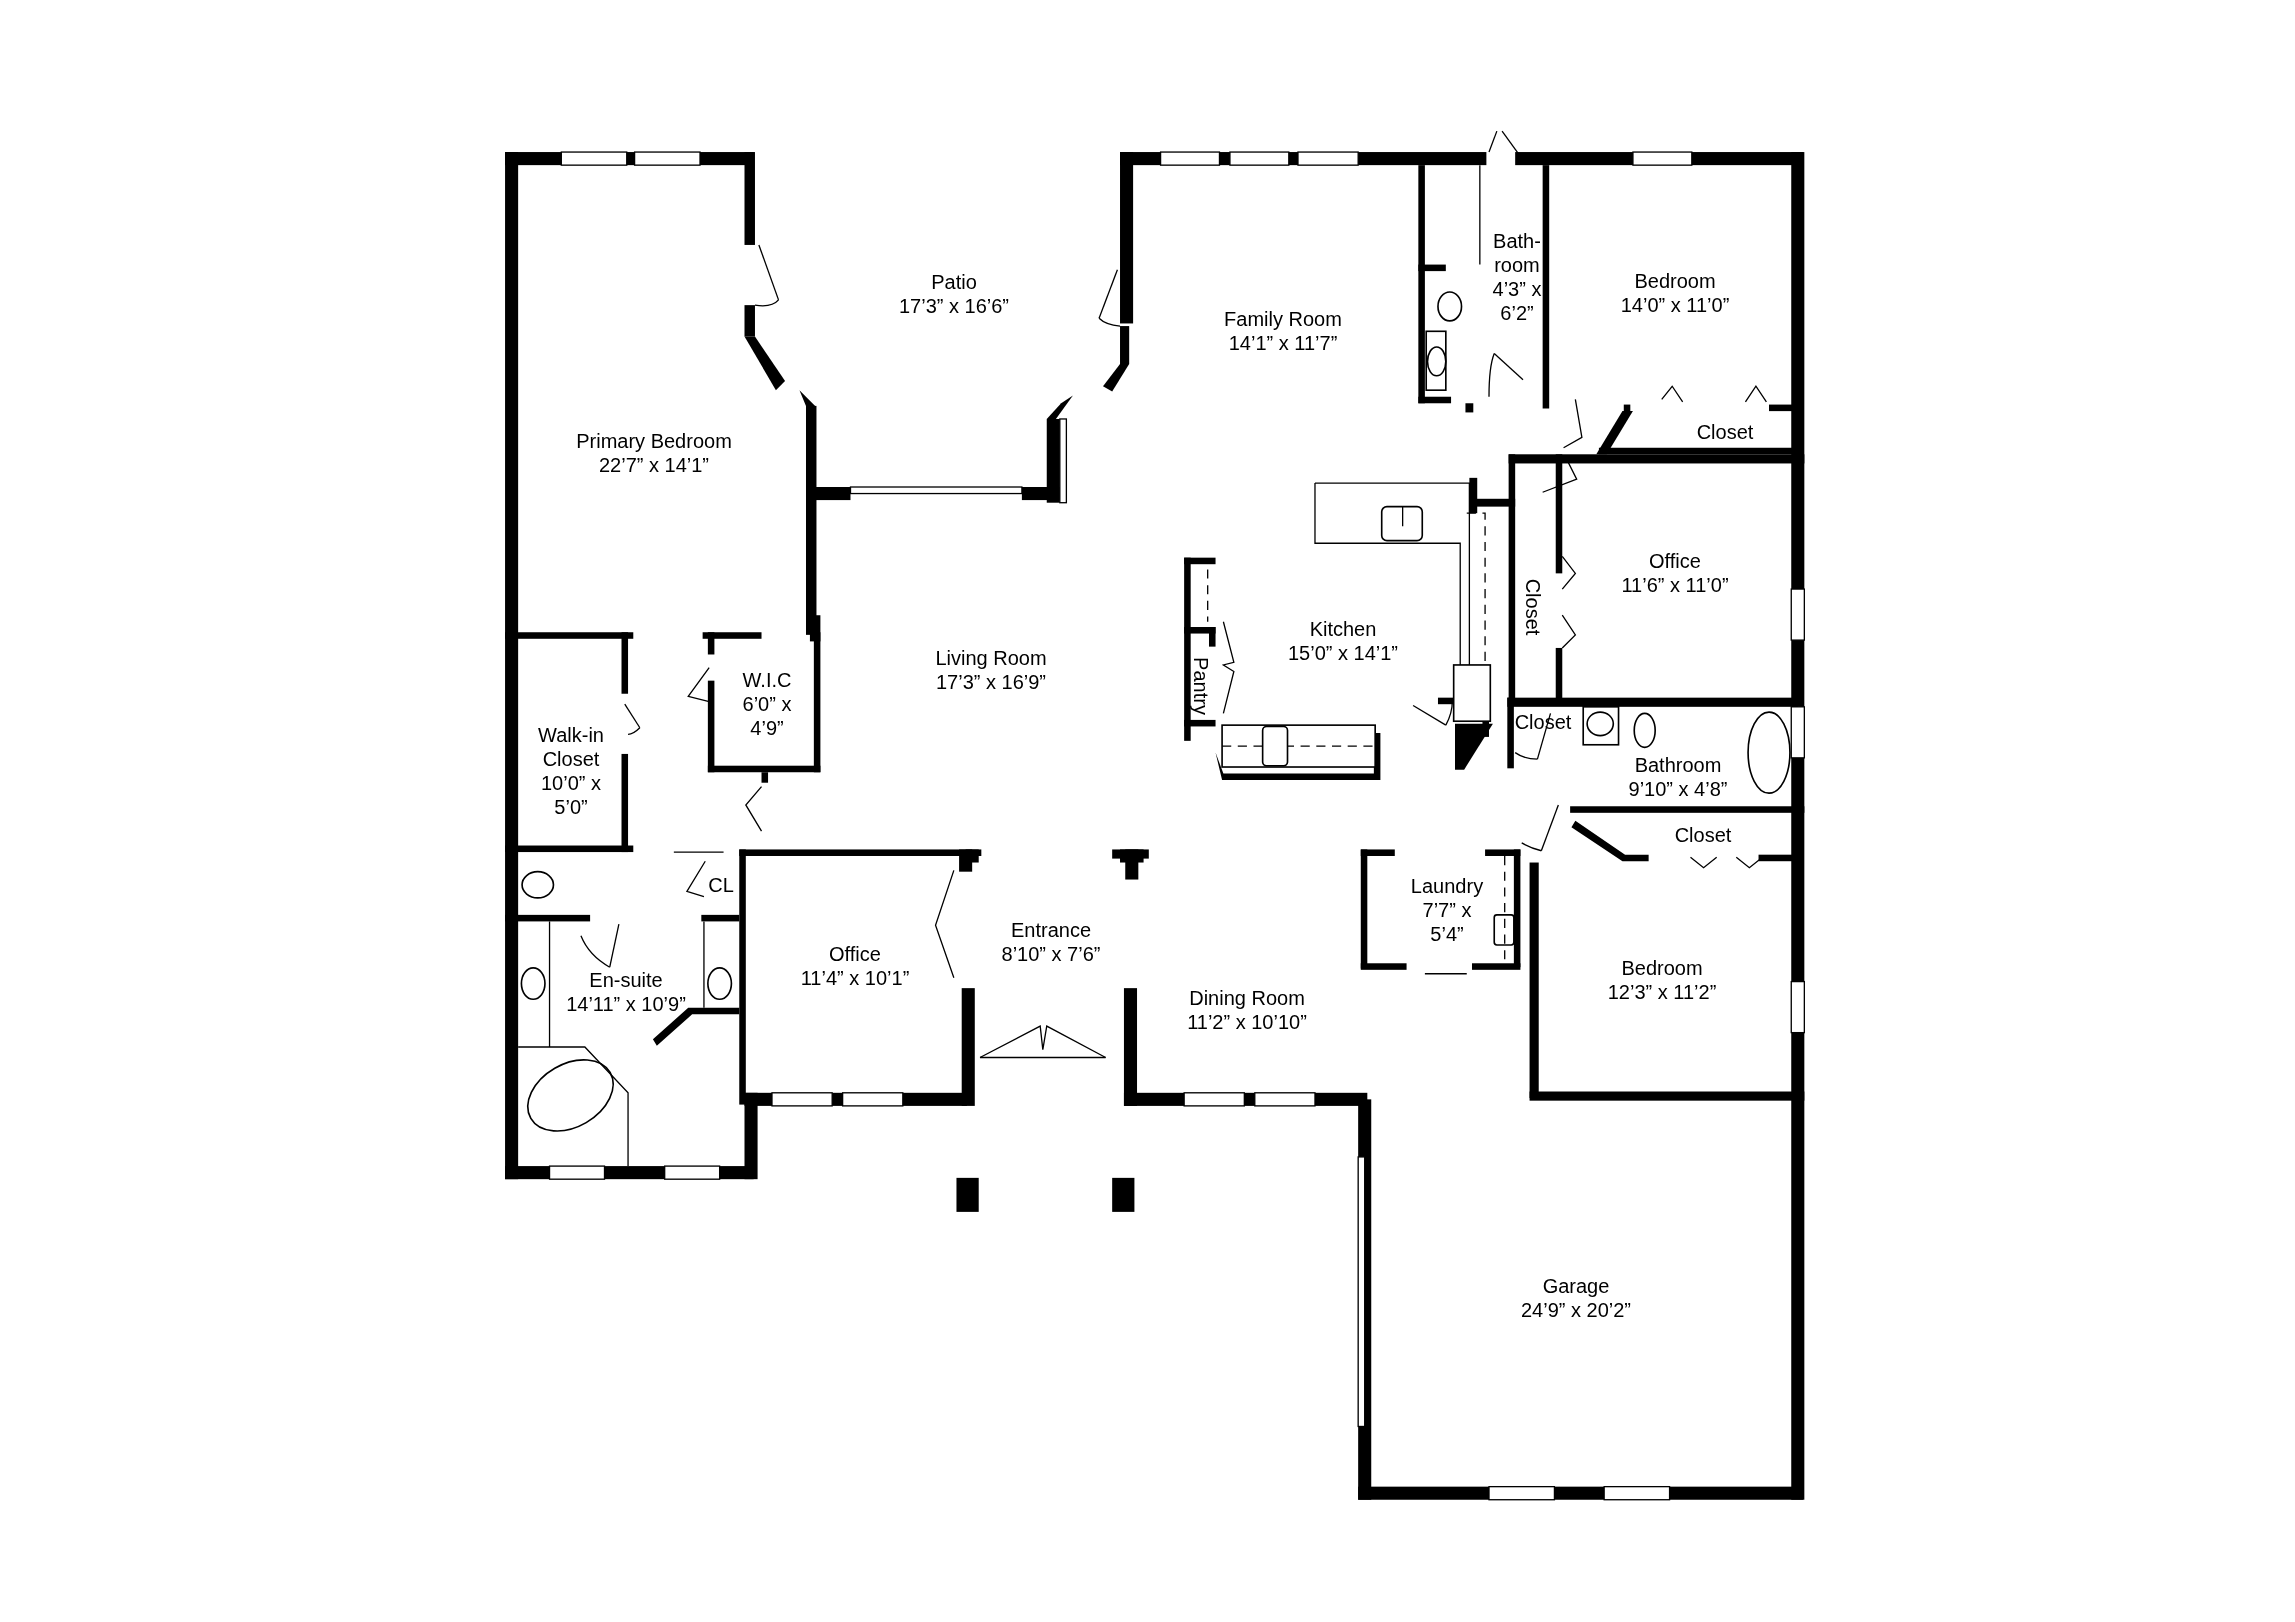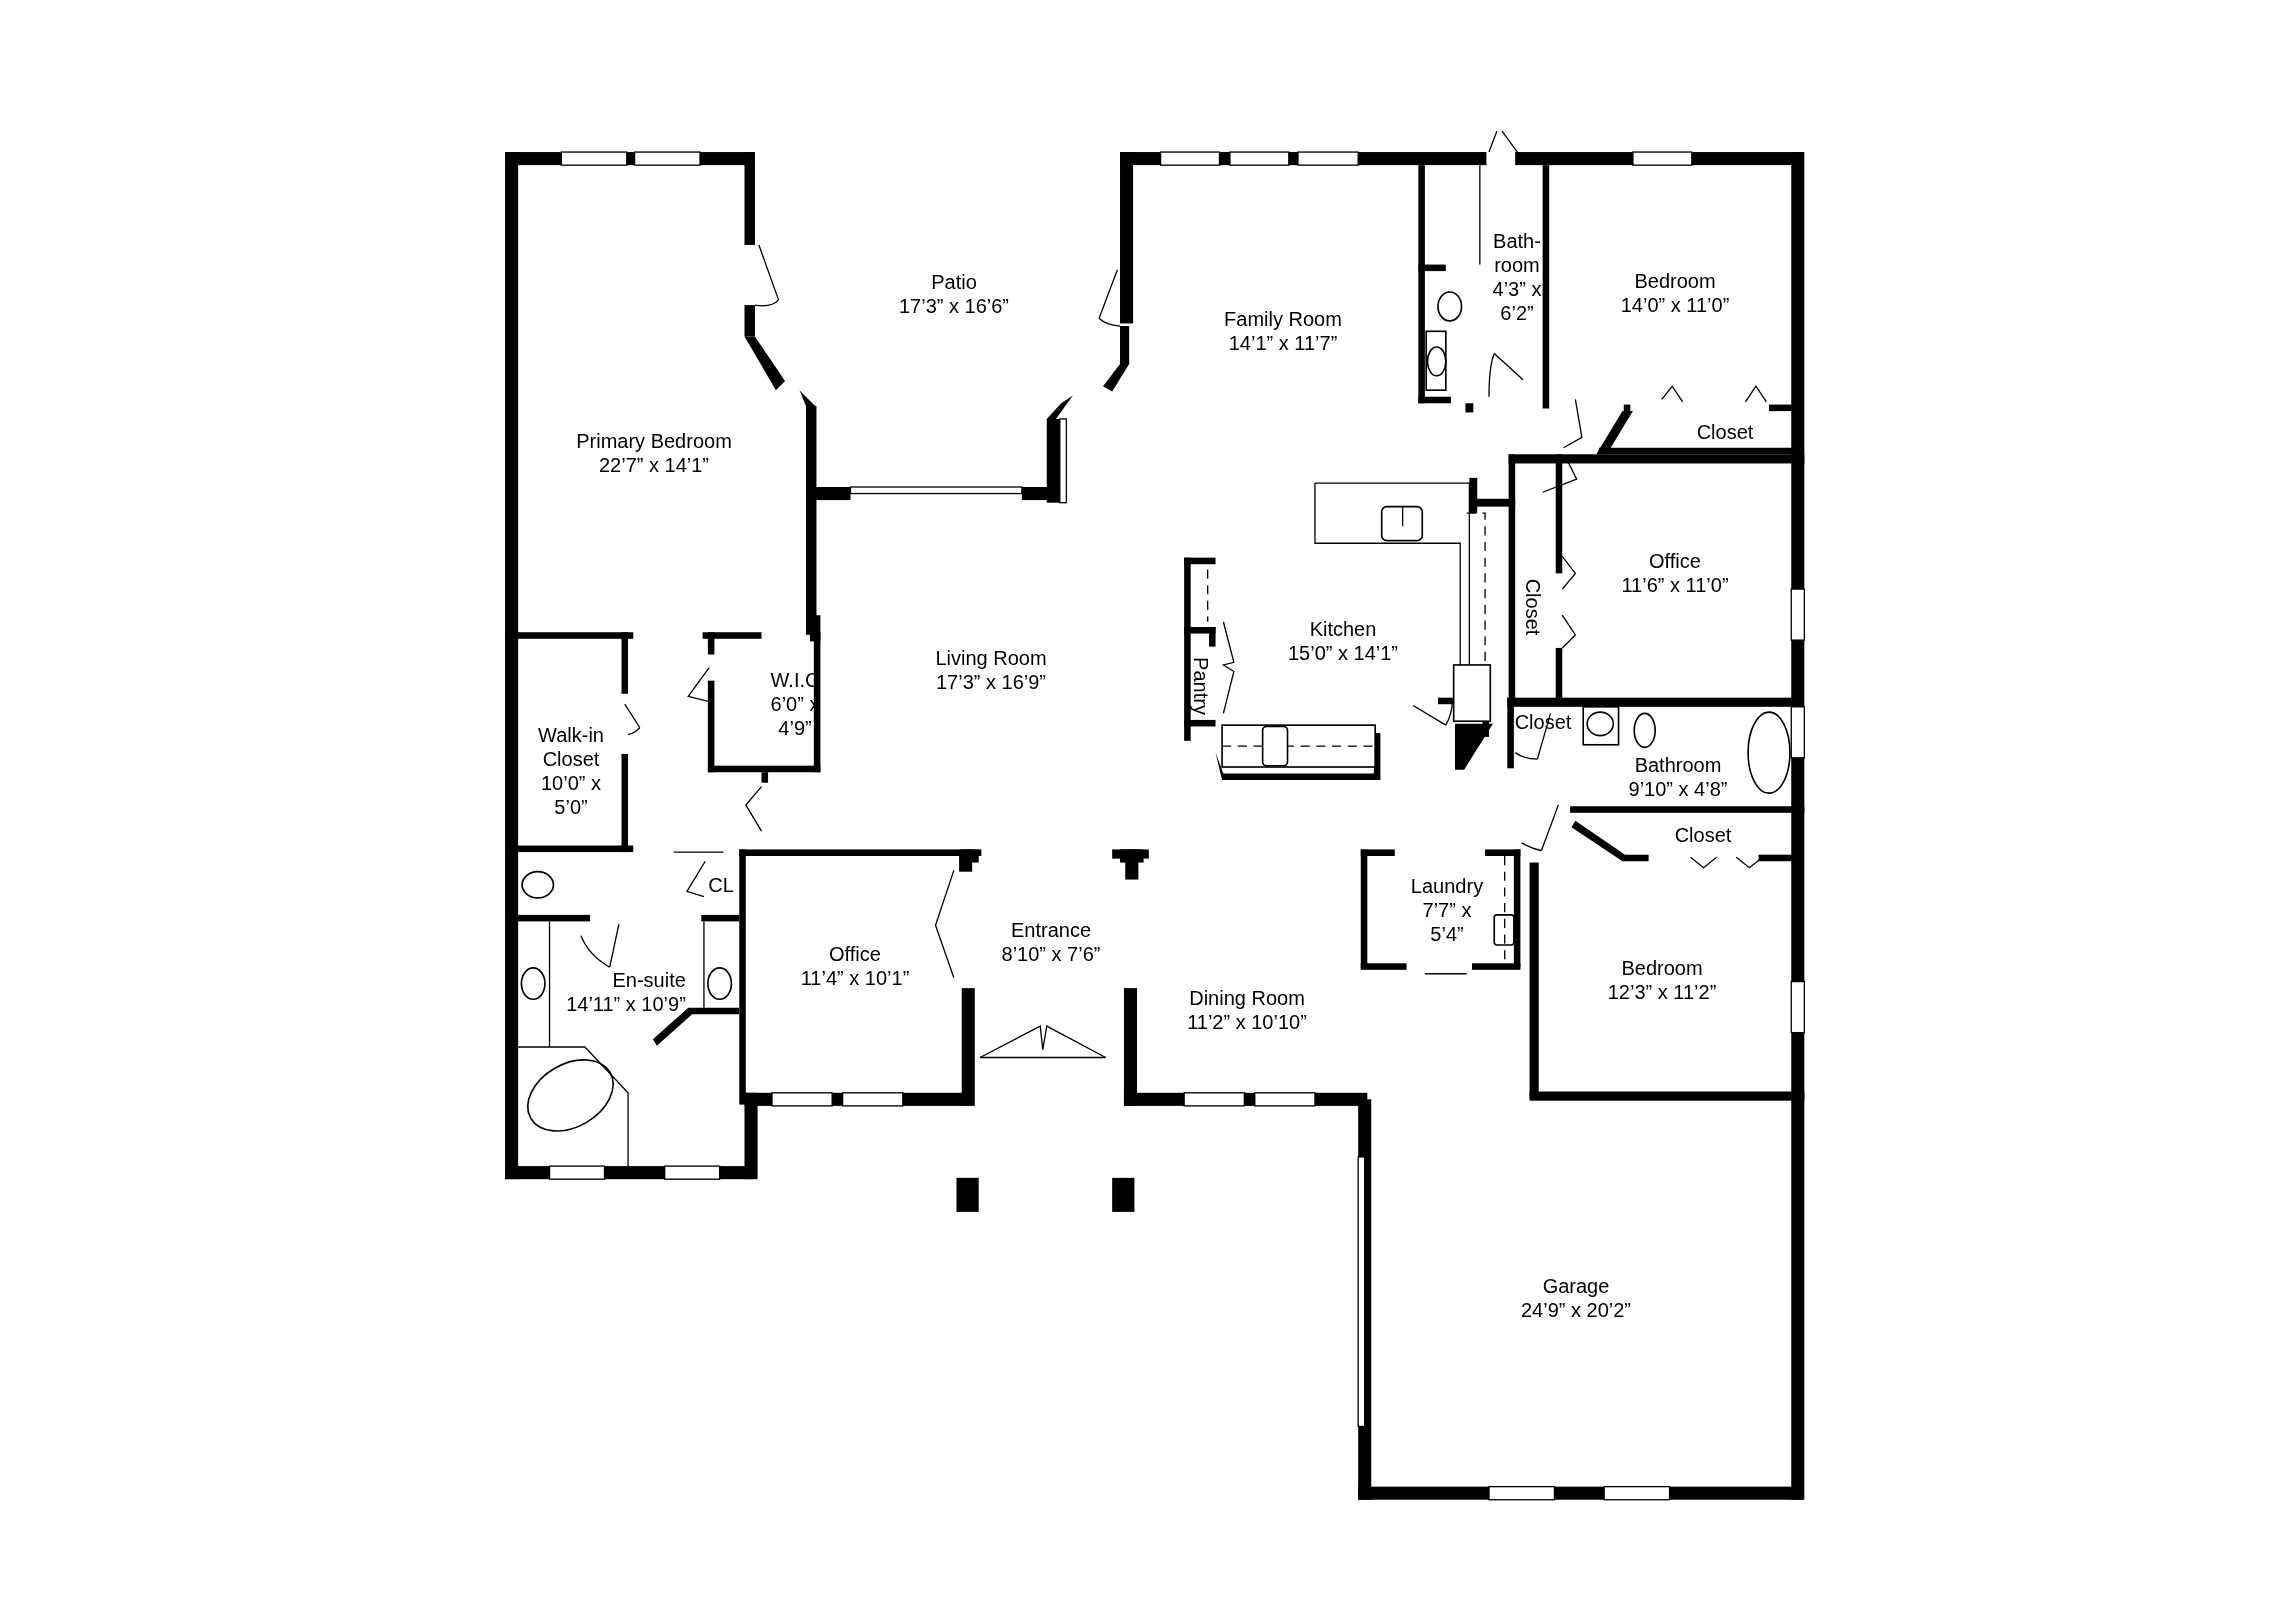--- a/index.html
+++ b/index.html
@@ -275,21 +275,21 @@
   <span class="n">Kitchen</span>
   <span class="d">15’0” x 14’1”</span>
 </div>
 <div class="lbl rot90" style="left:1201px; top:686px;">
   <span class="n">Pantry</span>
 </div>
 <div class="lbl" style="left:991px; top:670px;">
   <span class="n">Living Room</span>
   <span class="d">17’3” x 16’9”</span>
 </div>
-<div class="lbl" style="left:767px; top:704px;margin-left:28px;">
+<div class="lbl" style="left:767px; top:704px;">
   <span class="n">W.I.C</span>
   <span class="d">6’0” x</span>
   <span class="d">4’9”</span>
 </div>
 <div class="lbl" style="left:571px; top:771px;">
   <span class="n">Walk-in</span>
   <span class="n">Closet</span>
   <span class="d">10’0” x</span>
   <span class="d">5’0”</span>
 </div>
@@ -299,21 +299,21 @@
 <div class="lbl" style="left:1678px; top:777px;">
   <span class="n">Bathroom</span>
   <span class="d">9’10” x 4’8”</span>
 </div>
 <div class="lbl" style="left:1703px; top:835px;">
   <span class="n">Closet</span>
 </div>
 <div class="lbl" style="left:721px; top:885px;">
   <span class="n">CL</span>
 </div>
-<div class="lbl" style="left:626px; top:992px;text-align:right;">
+<div class="lbl" style="left:626px; top:992px;">
   <span class="n">En-suite</span>
   <span class="d">14’11” x 10’9”</span>
 </div>
 <div class="lbl" style="left:855px; top:966px;">
   <span class="n">Office</span>
   <span class="d">11’4” x 10’1”</span>
 </div>
 <div class="lbl" style="left:1051px; top:942px;">
   <span class="n">Entrance</span>
   <span class="d">8’10” x 7’6”</span>

